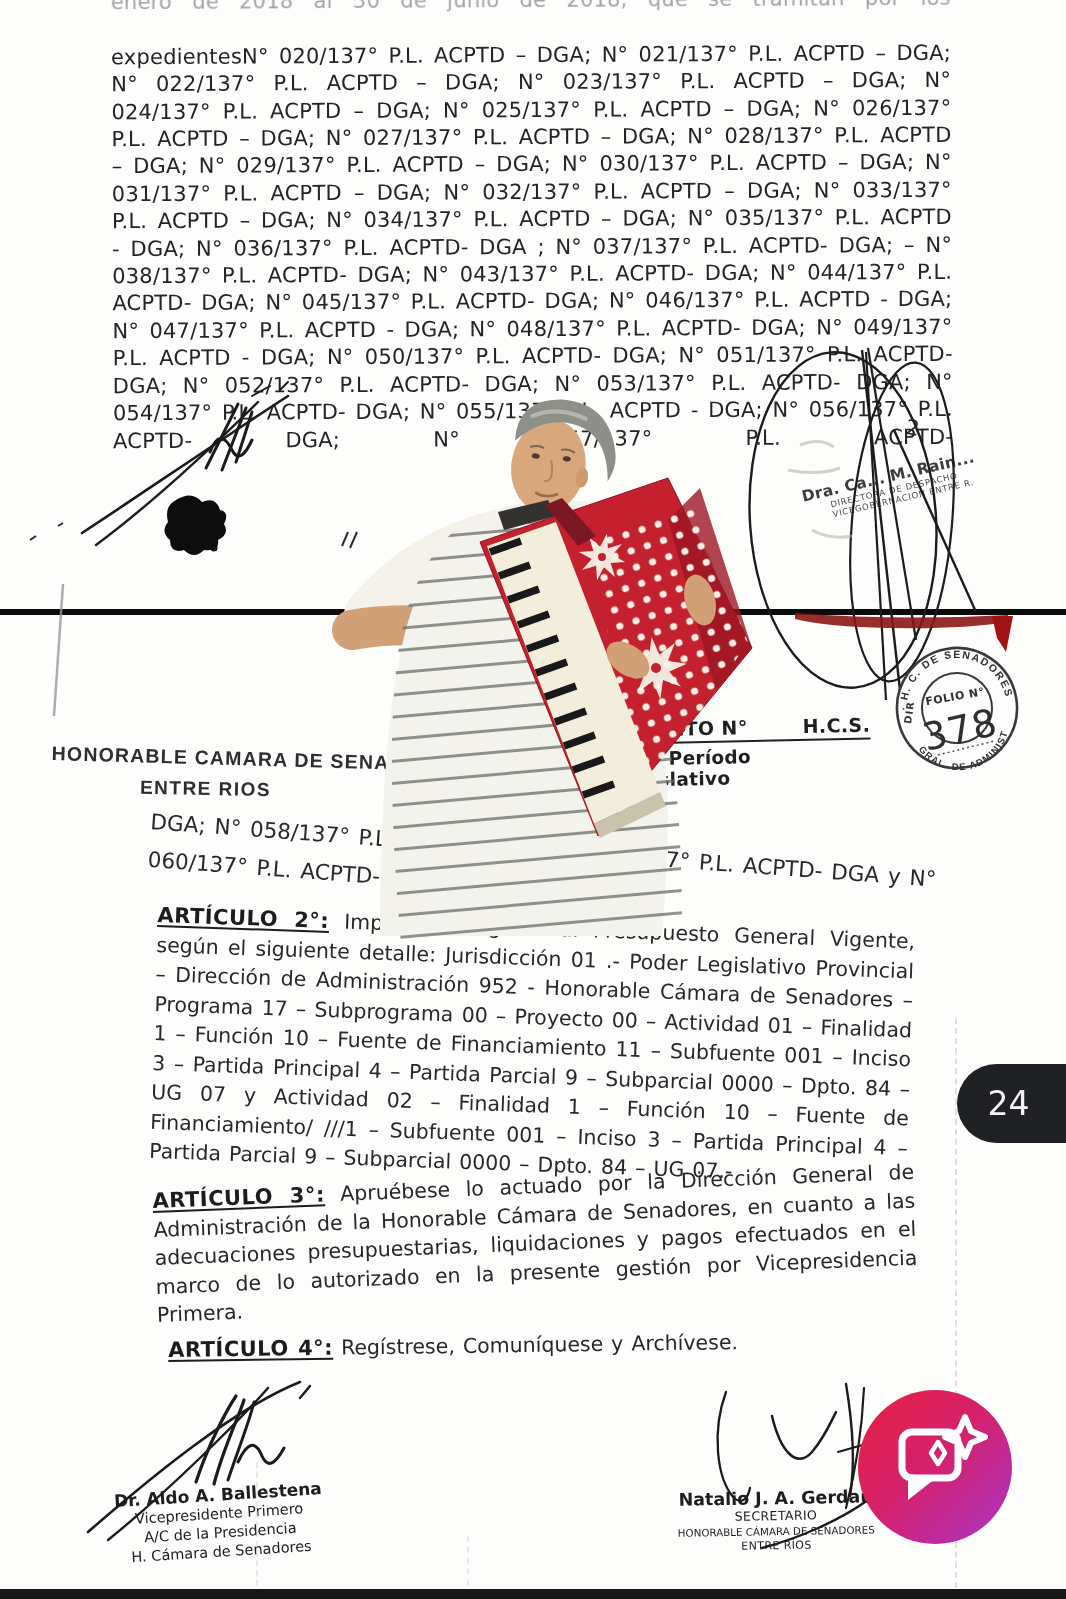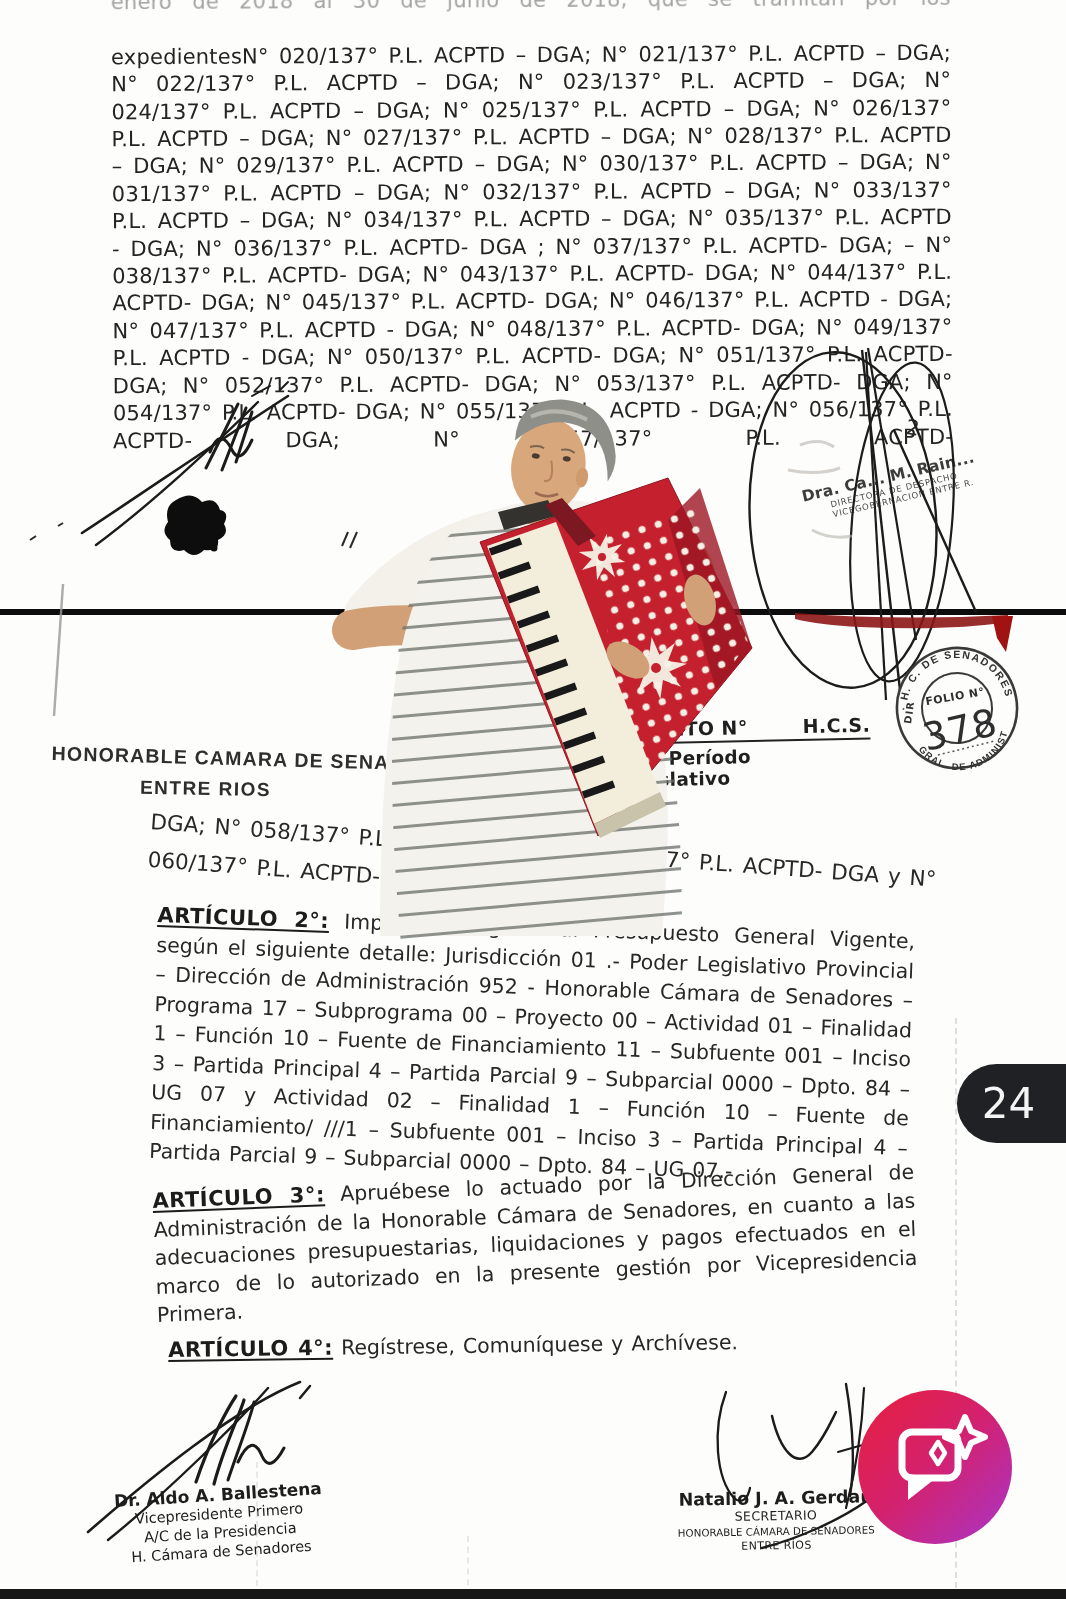--- a/index.html
+++ b/index.html
@@ -72,21 +72,21 @@
   .sig-right{left:668px;top:1490px;width:215px;transform:rotate(-1deg);}
   .sig-name{font-weight:bold;font-size:17px;white-space:nowrap;}
   .sig-line{font-size:14.5px;line-height:19px;white-space:nowrap;}
   .sig-line-sm{font-size:12.5px;line-height:16px;letter-spacing:.4px;white-space:nowrap;}
   .sig-line-xs{font-size:10.3px;line-height:14px;white-space:nowrap;}
   
   .page-badge{
     position:absolute;left:957px;top:1064px;width:109px;height:79px;
     background:#1f2124;border-radius:40px 0 0 40px;
     display:flex;align-items:center;justify-content:center;
-    color:#f4f4f4;font-size:42px;padding-right:6px;box-sizing:border-box;
+    color:#f4f4f4;font-size:33px;padding-right:6px;box-sizing:border-box;
   }
   .chat-btn{
     position:absolute;left:858px;top:1390px;width:154px;height:154px;border-radius:50%;
     background:linear-gradient(135deg,#e71f3d 0%,#d4216e 48%,#a835c9 100%);
     display:flex;align-items:center;justify-content:center;cursor:pointer;
   }
   .footer-bar{position:absolute;left:0;top:1589px;width:1066px;height:10px;background:#171717;}
   
   .fold{position:absolute;border-left:2px dashed #cfcfcf;opacity:.65;}
   .fold1{left:955px;top:1018px;height:570px;}

